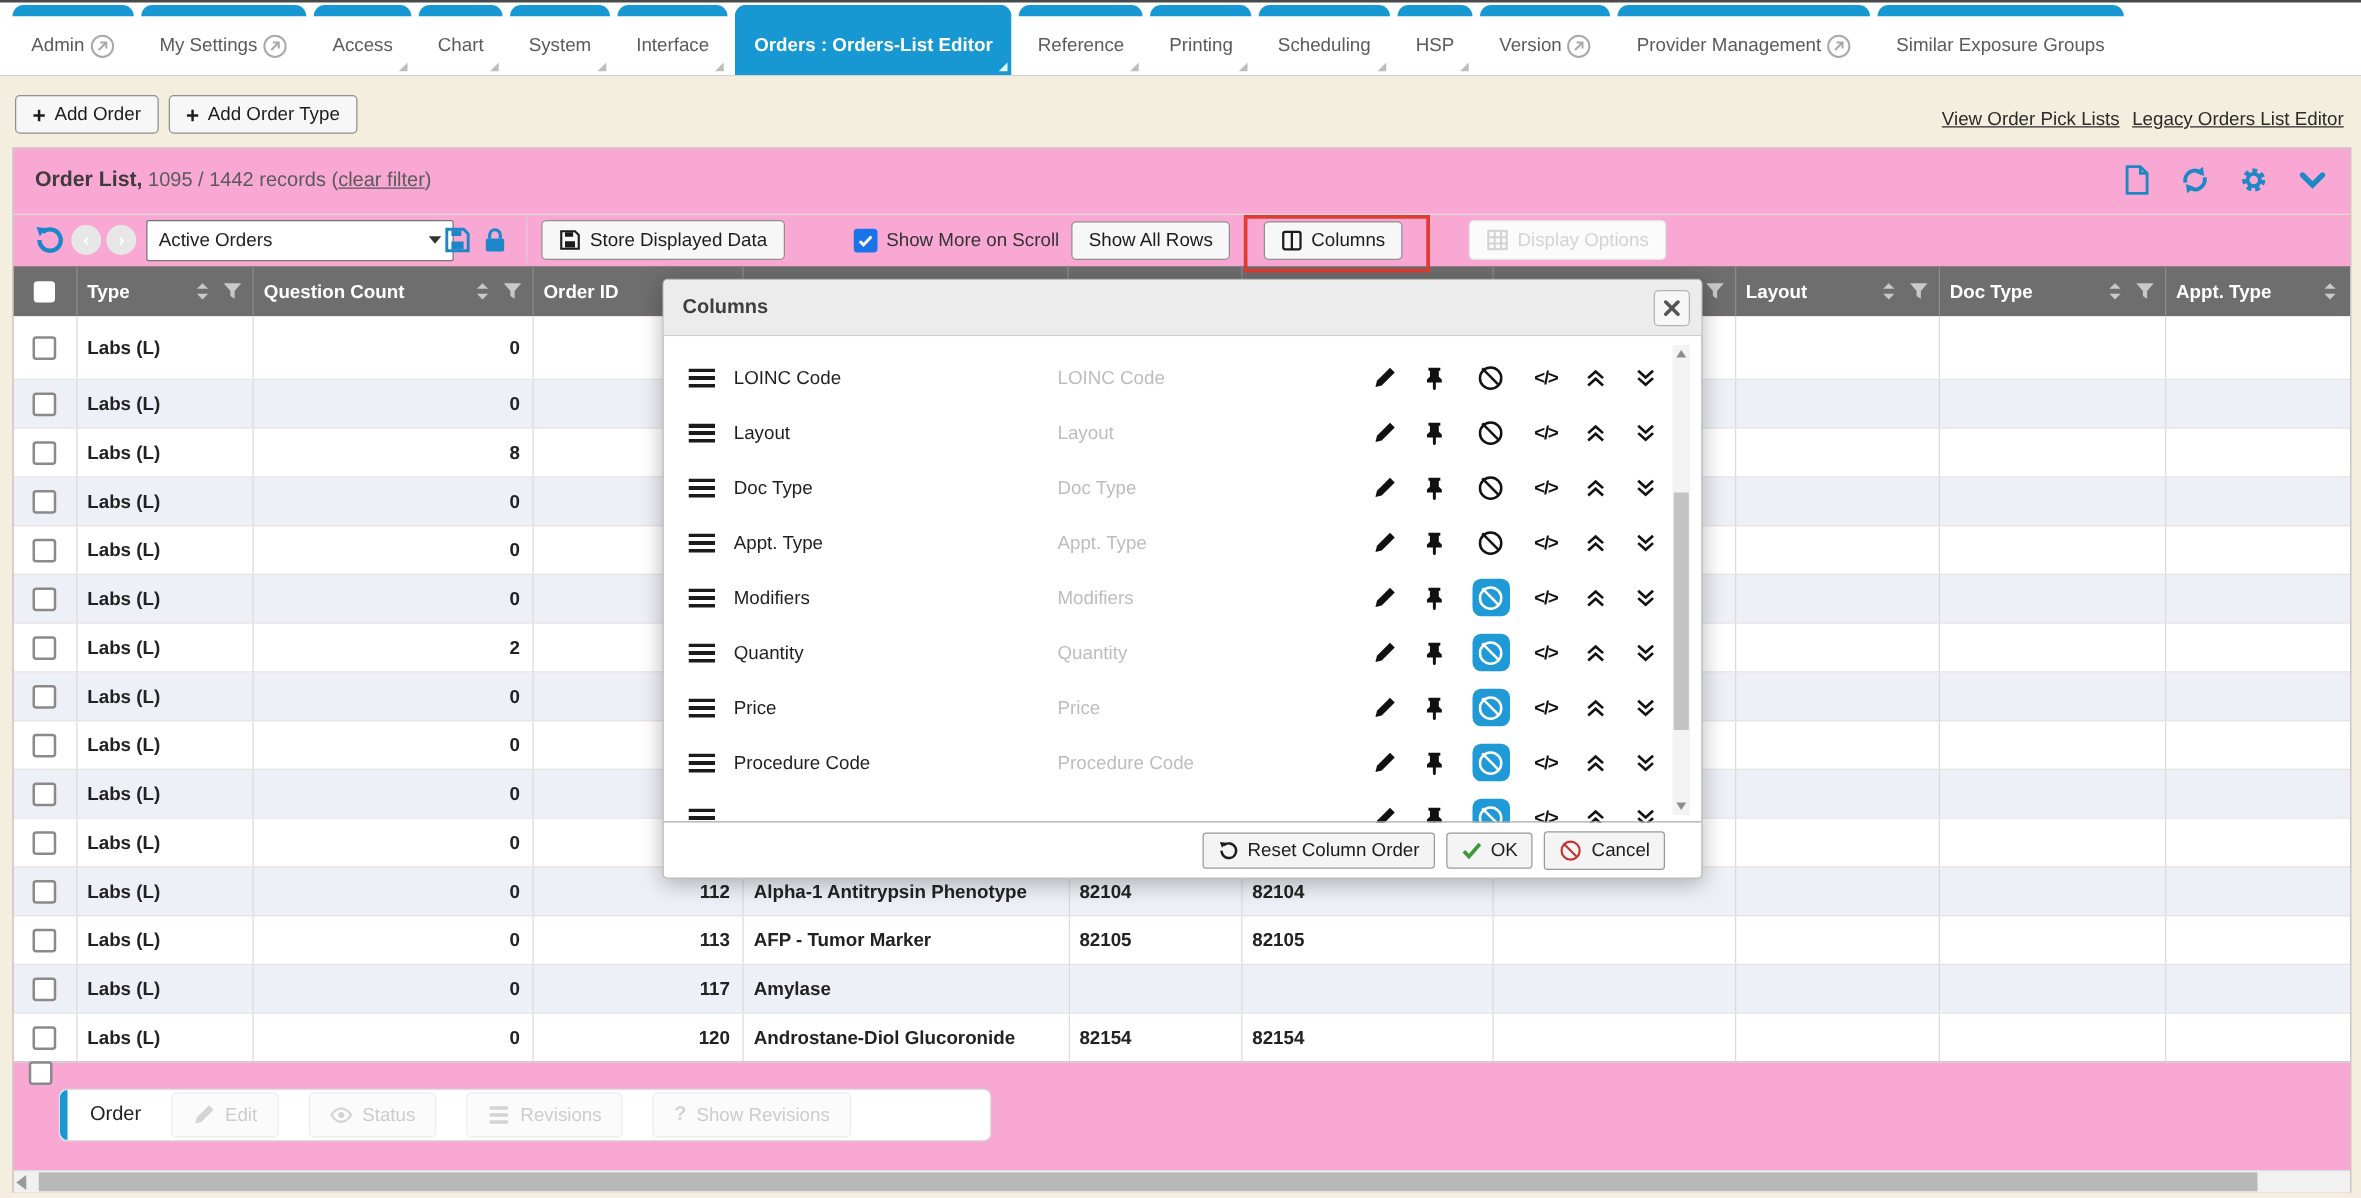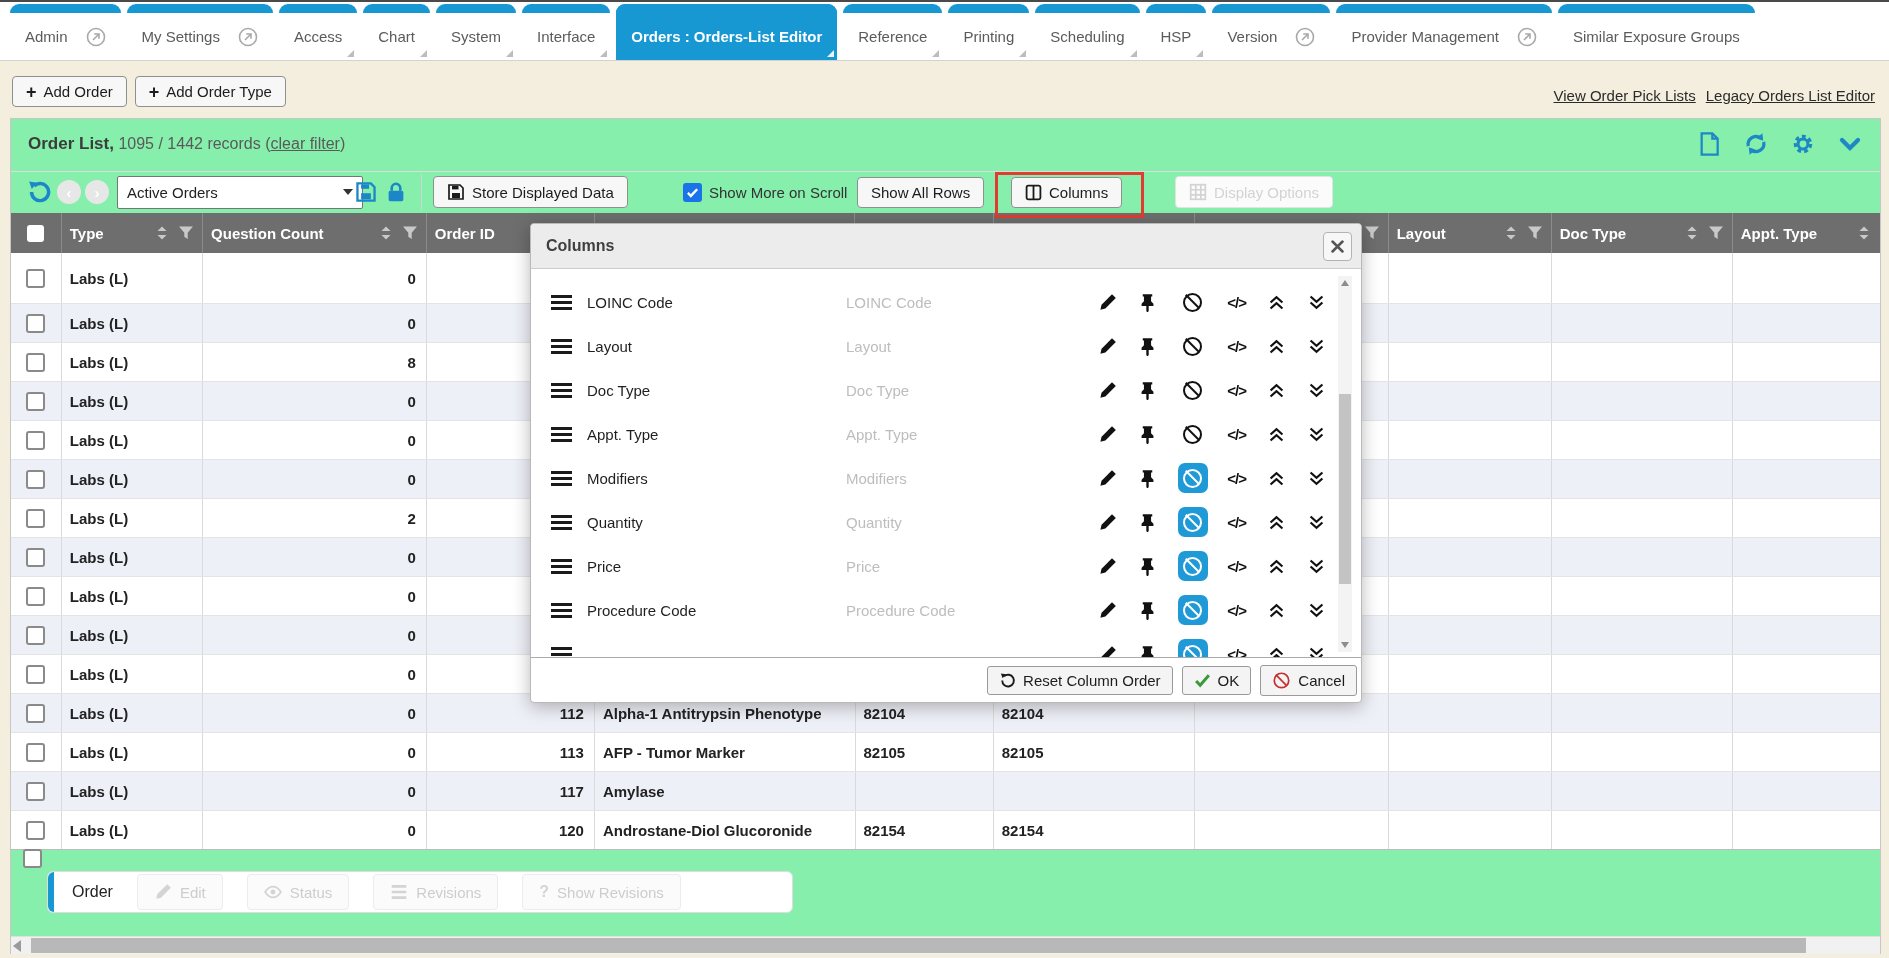--- a/index.html
+++ b/index.html
@@ -3,40 +3,40 @@
 <meta charset="utf-8">
 <style>
   html,body{margin:0;padding:0;background:#fff;}
   body{width:1889px;height:958px;font-family:"Liberation Sans",sans-serif;overflow:hidden;}
   .stage{position:relative;width:1889px;height:958px;background:#f3eedd;overflow:hidden;}
 
   
   .tabstrip{position:absolute;left:0;top:0;width:1889px;height:58px;background:#fff;
     border-top:2px solid #4a4a4a;border-bottom:1px solid #d2d2d2;display:flex;align-items:flex-end;
     padding-left:10px;gap:6px;overflow:hidden;white-space:nowrap;}
-  .tab{position:relative;height:47px;display:flex;align-items:center;gap:18px;padding:9px 15px 0 15px;
+  .tab{position:relative;height:47px;display:flex;align-items:center;gap:4px;padding:9px 15px 0 15px;
     background:#fff;border-radius:9px 9px 0 0;color:#5b5b5b;font-size:15px;flex:0 0 auto;cursor:pointer;}
   .tab::before{content:"";position:absolute;left:0;top:0;right:0;height:9px;background:#1798d3;border-radius:9px 9px 0 0;}
   .tab.active{background:#1798d3;color:#fff;font-weight:bold;}
   .tab .corner{position:absolute;right:3px;bottom:3px;width:0;height:0;
     border-left:7px solid transparent;border-bottom:7px solid #bdbdbd;}
   .tab.active .corner{border-bottom-color:#e9f5fb;}
   .circ-ico{width:20px;height:20px;flex:0 0 auto;}
 
   
   .actionbar{position:absolute;left:0;top:61px;width:1889px;height:56px;}
   .btn{display:inline-flex;align-items:center;gap:7px;background:#f7f7f7;border:1px solid #8f8f8f;
     border-radius:4px;padding:6px 13px;font-size:15px;color:#1c1c1c;cursor:pointer;}
   .btn .plus{font-weight:bold;font-size:18px;line-height:12px;}
   .addbtns{position:absolute;left:12px;top:15px;display:flex;gap:8px;}
   .toplinks{position:absolute;right:14px;top:26px;font-size:15px;display:flex;gap:10px;}
   .toplinks a{color:#2b2b2b;text-decoration:underline;cursor:pointer;}
 
   
-  .panel{position:absolute;left:10px;top:118px;width:1869px;height:834px;background:#86efac;
+  .panel{position:absolute;left:10px;top:118px;width:1869px;height:834px;background:#f9a8d4;
     border:1px solid #c6c6c6;}
   .list-head{position:absolute;left:0;top:0;width:100%;height:52px;border-bottom:1px solid #ddd;}
   .list-title{position:absolute;left:17px;top:15px;font-size:16px;color:#5a5a5a;}
   .list-title b{color:#3c3c3c;font-size:17px;}
   .list-title a{color:#5a5a5a;text-decoration:underline;cursor:pointer;}
   .head-icons{position:absolute;right:18px;top:13px;display:flex;gap:23px;align-items:center;}
   .head-icons .ic{width:24px;height:24px;color:#1e88c5;cursor:pointer;}
 
   
   .toolbar{position:absolute;left:0;top:52px;width:100%;height:42px;}
@@ -109,21 +109,21 @@
   .ban{width:15px;height:15px;border:2.4px solid currentColor;border-radius:50%;position:relative;flex:0 0 auto;}
   .ban::after{content:"";position:absolute;left:-2px;top:5.5px;width:18px;height:2.4px;background:currentColor;transform:rotate(45deg);}
   .banwrap{width:30px;height:30px;display:flex;align-items:center;justify-content:center;border-radius:7px;color:#111;cursor:pointer;}
   .banwrap.on{background:#1f9ad7;color:#fff;}
   .code-ic{font-size:15px;font-weight:bold;color:#111;letter-spacing:-1px;cursor:pointer;}
   .mscroll{position:absolute;right:9px;top:52px;width:14px;height:376px;background:#f3f3f3;}
   .ms-up{position:absolute;left:3px;top:4px;width:0;height:0;border-left:4px solid transparent;border-right:4px solid transparent;border-bottom:6px solid #8d8d8d;cursor:pointer;}
   .ms-down{position:absolute;left:3px;bottom:4px;width:0;height:0;border-left:4px solid transparent;border-right:4px solid transparent;border-top:6px solid #8d8d8d;cursor:pointer;}
   .ms-thumb{position:absolute;left:1px;top:118px;width:12px;height:190px;background:#c3c3c3;cursor:pointer;}
   .modal-foot{position:absolute;left:0;bottom:0;width:100%;height:45px;border-top:1px solid #aaa;
-    display:flex;align-items:center;justify-content:flex-end;gap:9px;padding-right:4px;box-sizing:border-box;}
+    display:flex;align-items:center;justify-content:flex-end;gap:9px;padding-right:29px;box-sizing:border-box;}
   .mbtn{display:inline-flex;align-items:center;gap:7px;background:#f4f4f4;border:1px solid #9a9a9a;border-radius:3px;
     padding:5px 11px;font-size:15px;color:#1c1c1c;cursor:pointer;}
   .mbtn .rico{width:17px;height:17px;color:#1b1b1b;}
   .ok-ic{width:17px;height:17px;color:#3a9a3a;}
   .cancel-ban{color:#c53030;transform:scale(.85);}
 
   svg{display:block;}
 </style>
 </head>
 <body>

